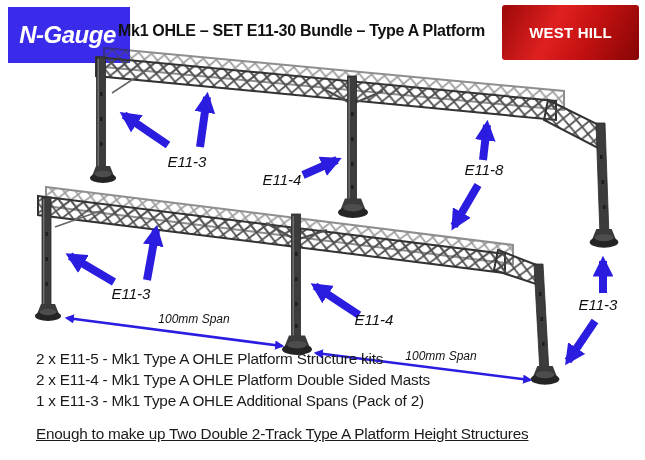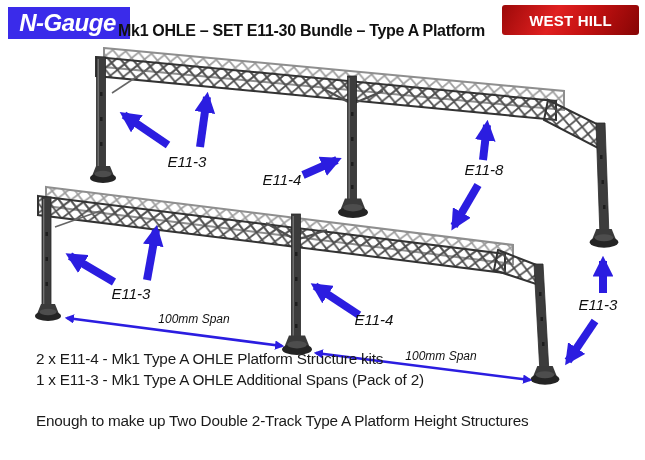--- a/index.html
+++ b/index.html
@@ -8,34 +8,34 @@
     --badge-red:#c41111;
     --ink:#1a1a1a;
     --steel:#3c3c3c;
   }
   html,body{margin:0;padding:0;background:#ffffff;}
   .page{
     position:relative;width:645px;height:460px;background:#ffffff;overflow:hidden;
     font-family:"Liberation Sans",sans-serif;color:var(--ink);
   }
   .logo{
-    position:absolute;left:8px;top:7px;width:122px;height:32px;
+    position:absolute;left:8px;top:7px;width:122px;height:56px;
     background:var(--logo-blue);
     display:flex;align-items:center;justify-content:center;
   }
   .logo span{
     color:#ffffff;font-style:italic;font-weight:bold;font-size:24px;letter-spacing:-0.5px;
     padding-right:3px;
   }
   .title{
     position:absolute;left:118px;top:22px;width:384px;text-align:left;
     font-weight:bold;font-size:16px;letter-spacing:-0.3px;color:#111;
   }
   .badge{
-    position:absolute;left:502px;top:5px;width:137px;height:30px;border-radius:3px;
+    position:absolute;left:502px;top:5px;width:137px;height:55px;border-radius:3px;
     background:linear-gradient(118deg,#9c0909 0%,#e02020 38%,var(--badge-red) 62%,#860505 100%);
     display:flex;flex-direction:column;align-items:center;justify-content:center;
   }
   .badge div{
     color:#ffffff;font-weight:bold;font-size:15px;line-height:19px;letter-spacing:0.2px;
     text-align:center;white-space:nowrap;
   }
   .diagram{position:absolute;left:0;top:0;width:645px;height:460px;}
   .lbl{font:italic 15px "Liberation Sans",sans-serif;fill:#111;text-anchor:middle;}
   .span-lbl{font:italic 12px "Liberation Sans",sans-serif;fill:#111;text-anchor:middle;}
@@ -45,21 +45,21 @@
   .bandB{fill:url(#latB);stroke:#333;stroke-width:2;}
   .back{opacity:0.55;}
   .mast{fill:var(--steel);stroke:#2a2a2a;stroke-width:0.8;}
   .hole{fill:#1d1d1d;}
   .stay{stroke:#666;stroke-width:1.5;}
   .brace{stroke:#4f4f4f;stroke-width:2.2;}
   .desc{
     position:absolute;left:36px;top:348px;width:600px;
     font-size:15.3px;line-height:21px;color:#1a1a1a;letter-spacing:-0.2px;
   }
-  .desc .footer{margin-top:20px;}
+  .desc .footer{margin-top:12px;text-decoration:underline;}
 </style>
 </head>
 <body>
 
 <div class="page">
 
   <div class="logo">
     <span>N-Gauge</span>
   </div>
 
@@ -177,18 +177,19 @@
       <text class="lbl" x="484" y="175">E11-8</text>
       <text class="lbl" x="131" y="299">E11-3</text>
       <text class="lbl" x="374" y="325">E11-4</text>
       <text class="lbl" x="598" y="310">E11-3</text>
       <text class="span-lbl" x="194" y="323">100mm Span</text>
       <text class="span-lbl" x="441" y="360">100mm Span</text>
     </g>
   </svg>
 
   <div class="desc">
-    <div>2 x E11-4 - Mk1 Type A OHLE Platform Structure kits</div>
+    <div>2 x E11-5 - Mk1 Type A OHLE Platform Structure kits</div>
+    <div>2 x E11-4 - Mk1 Type A OHLE Platform Double Sided Masts</div>
     <div>1 x E11-3 - Mk1 Type A OHLE Additional Spans (Pack of 2)</div>
     <div class="footer">Enough to make up Two Double 2-Track Type A Platform Height Structures</div>
   </div>
 
 </div>
 
 </body></html>

